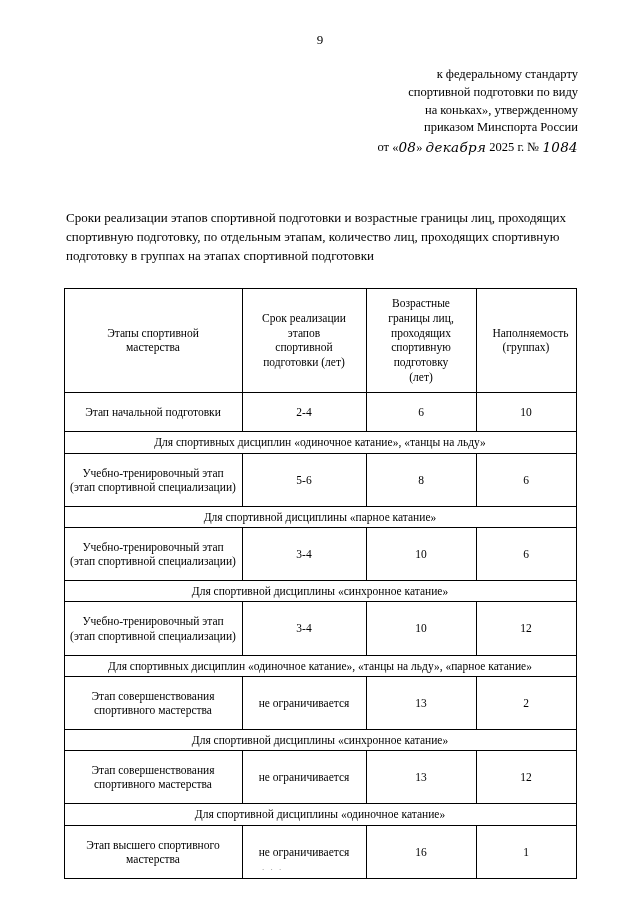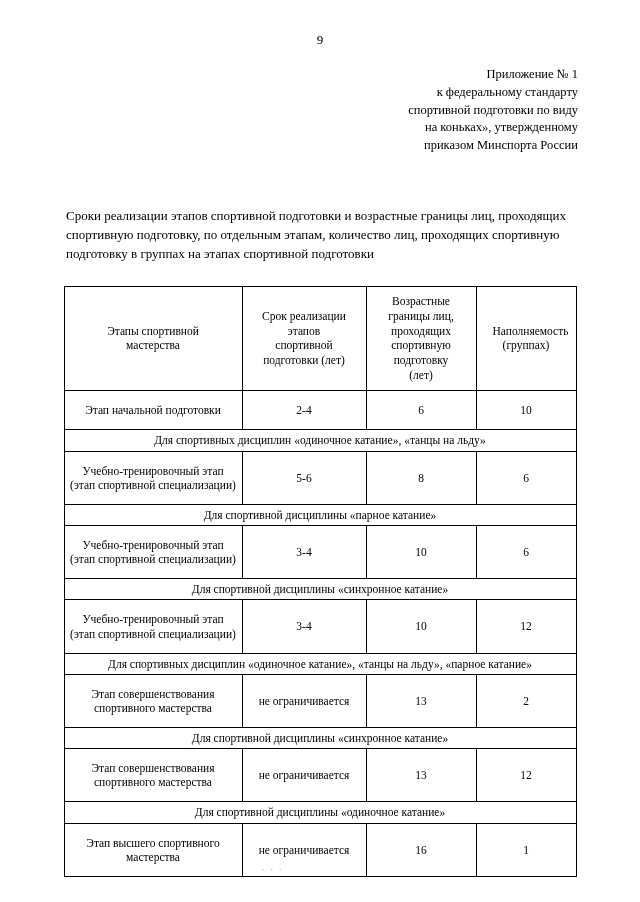--- a/index.html
+++ b/index.html
@@ -93,25 +93,30 @@
   }
 </style>
 </head>
 <body>
 
 <div class="page">
 
   <div class="page-number">9</div>
 
   <div class="appendix-block">
-    <div>Приложение № 1</div>
     <div>к федеральному стандарту</div>
     <div>спортивной подготовки по виду</div>
     <div>на коньках», утвержденному</div>
     <div>приказом Минспорта России</div>
+    <div>
+      <span>от «</span><span class="hand">08</span><span>»</span>
+      <span class="hand">декабря</span>
+      <span>2025 г. №</span>
+      <span class="hand">1084</span>
+    </div>
   </div>
 
   <div class="doc-title">Сроки реализации этапов спортивной подготовки и возрастные границы лиц, проходящих спортивную подготовку, по отдельным этапам, количество лиц, проходящих спортивную подготовку в группах на этапах спортивной подготовки</div>
 
   <table class="main">
     <colgroup>
       <col class="col1">
         <col class="col2">
         <col class="col3">
         <col class="col4">

